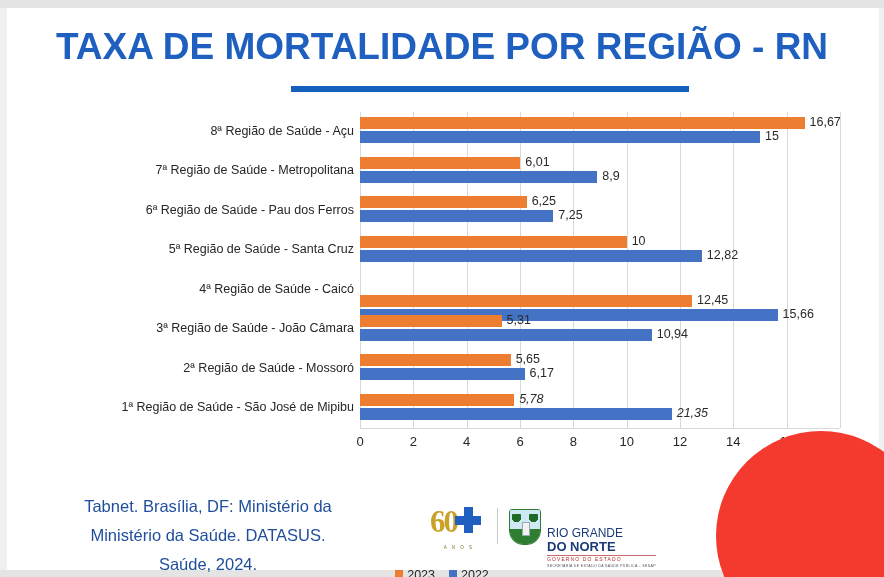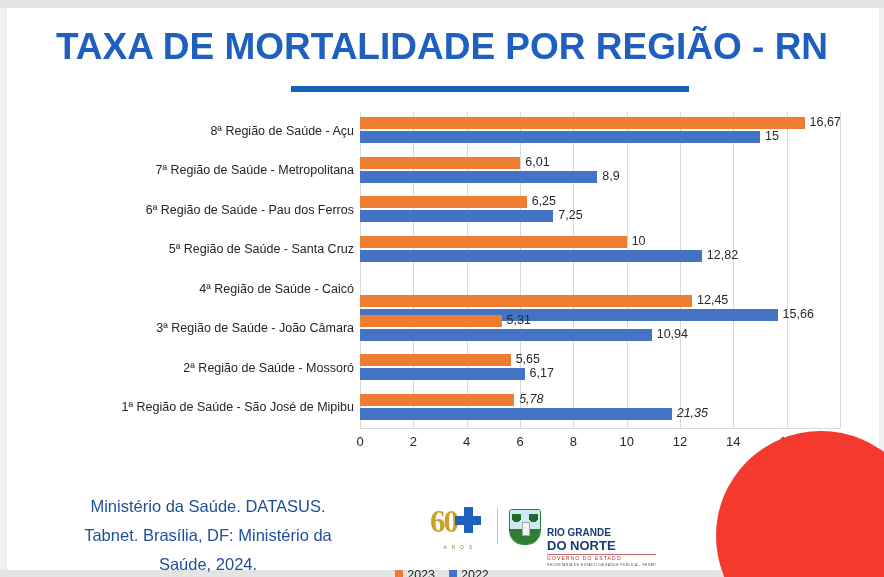--- a/index.html
+++ b/index.html
@@ -271,22 +271,22 @@
   .rn-arms .palm.r { right: 2px; top: 4px; }
   .rn-arms .tower {
     position: absolute;
     left: 12px; top: 12px;
     width: 6px; height: 12px;
     background: #f2f2f2;
     border: 1px solid #9aa;
   }
   .rn-text { line-height: 1; }
   .rn-text .l1 {
-    font-size: 10px;
-    font-weight: 700;
+    font-size: 12px;
+    font-weight: 400;
     color: #1b3b78;
     letter-spacing: 0px;
     margin-top: 44px;
   }
   .rn-text .l2 {
     font-size: 13px;
     font-weight: 700;
     color: #1b3b78;
     margin-top: 1px;
   }
@@ -403,22 +403,22 @@
         <div class="xtick" style="left: 626.667px;">10</div>
         <div class="xtick" style="left: 680px;">12</div>
         <div class="xtick" style="left: 733.333px;">14</div>
         <div class="xtick" style="left: 786.667px;">16</div>
         <div class="xtick" style="left: 840px;">18</div>
       </div>
     <div class="legend" id="legend"><span class="legend-item"><span class="legend-swatch" style="background: rgb(237, 125, 49);"></span><span class="legend-label">2023</span></span><span class="legend-item"><span class="legend-swatch" style="background: rgb(68, 114, 196);"></span><span class="legend-label">2022</span></span></div>
   </div>
 
   <div class="source">
+    <div>Tabnet. Brasília, DF: Ministério da</div>
     <div>Ministério da Saúde. DATASUS.</div>
-    <div>Tabnet. Brasília, DF: Ministério da</div>
     <div>Saúde, 2024.</div>
   </div>
 
   <div class="logos">
     <div class="logo-60">
       <span class="sixty">60</span>
       <span class="cross"></span>
       <span class="anos">A N O S</span>
     </div>
     <div class="logo-div"></div>

